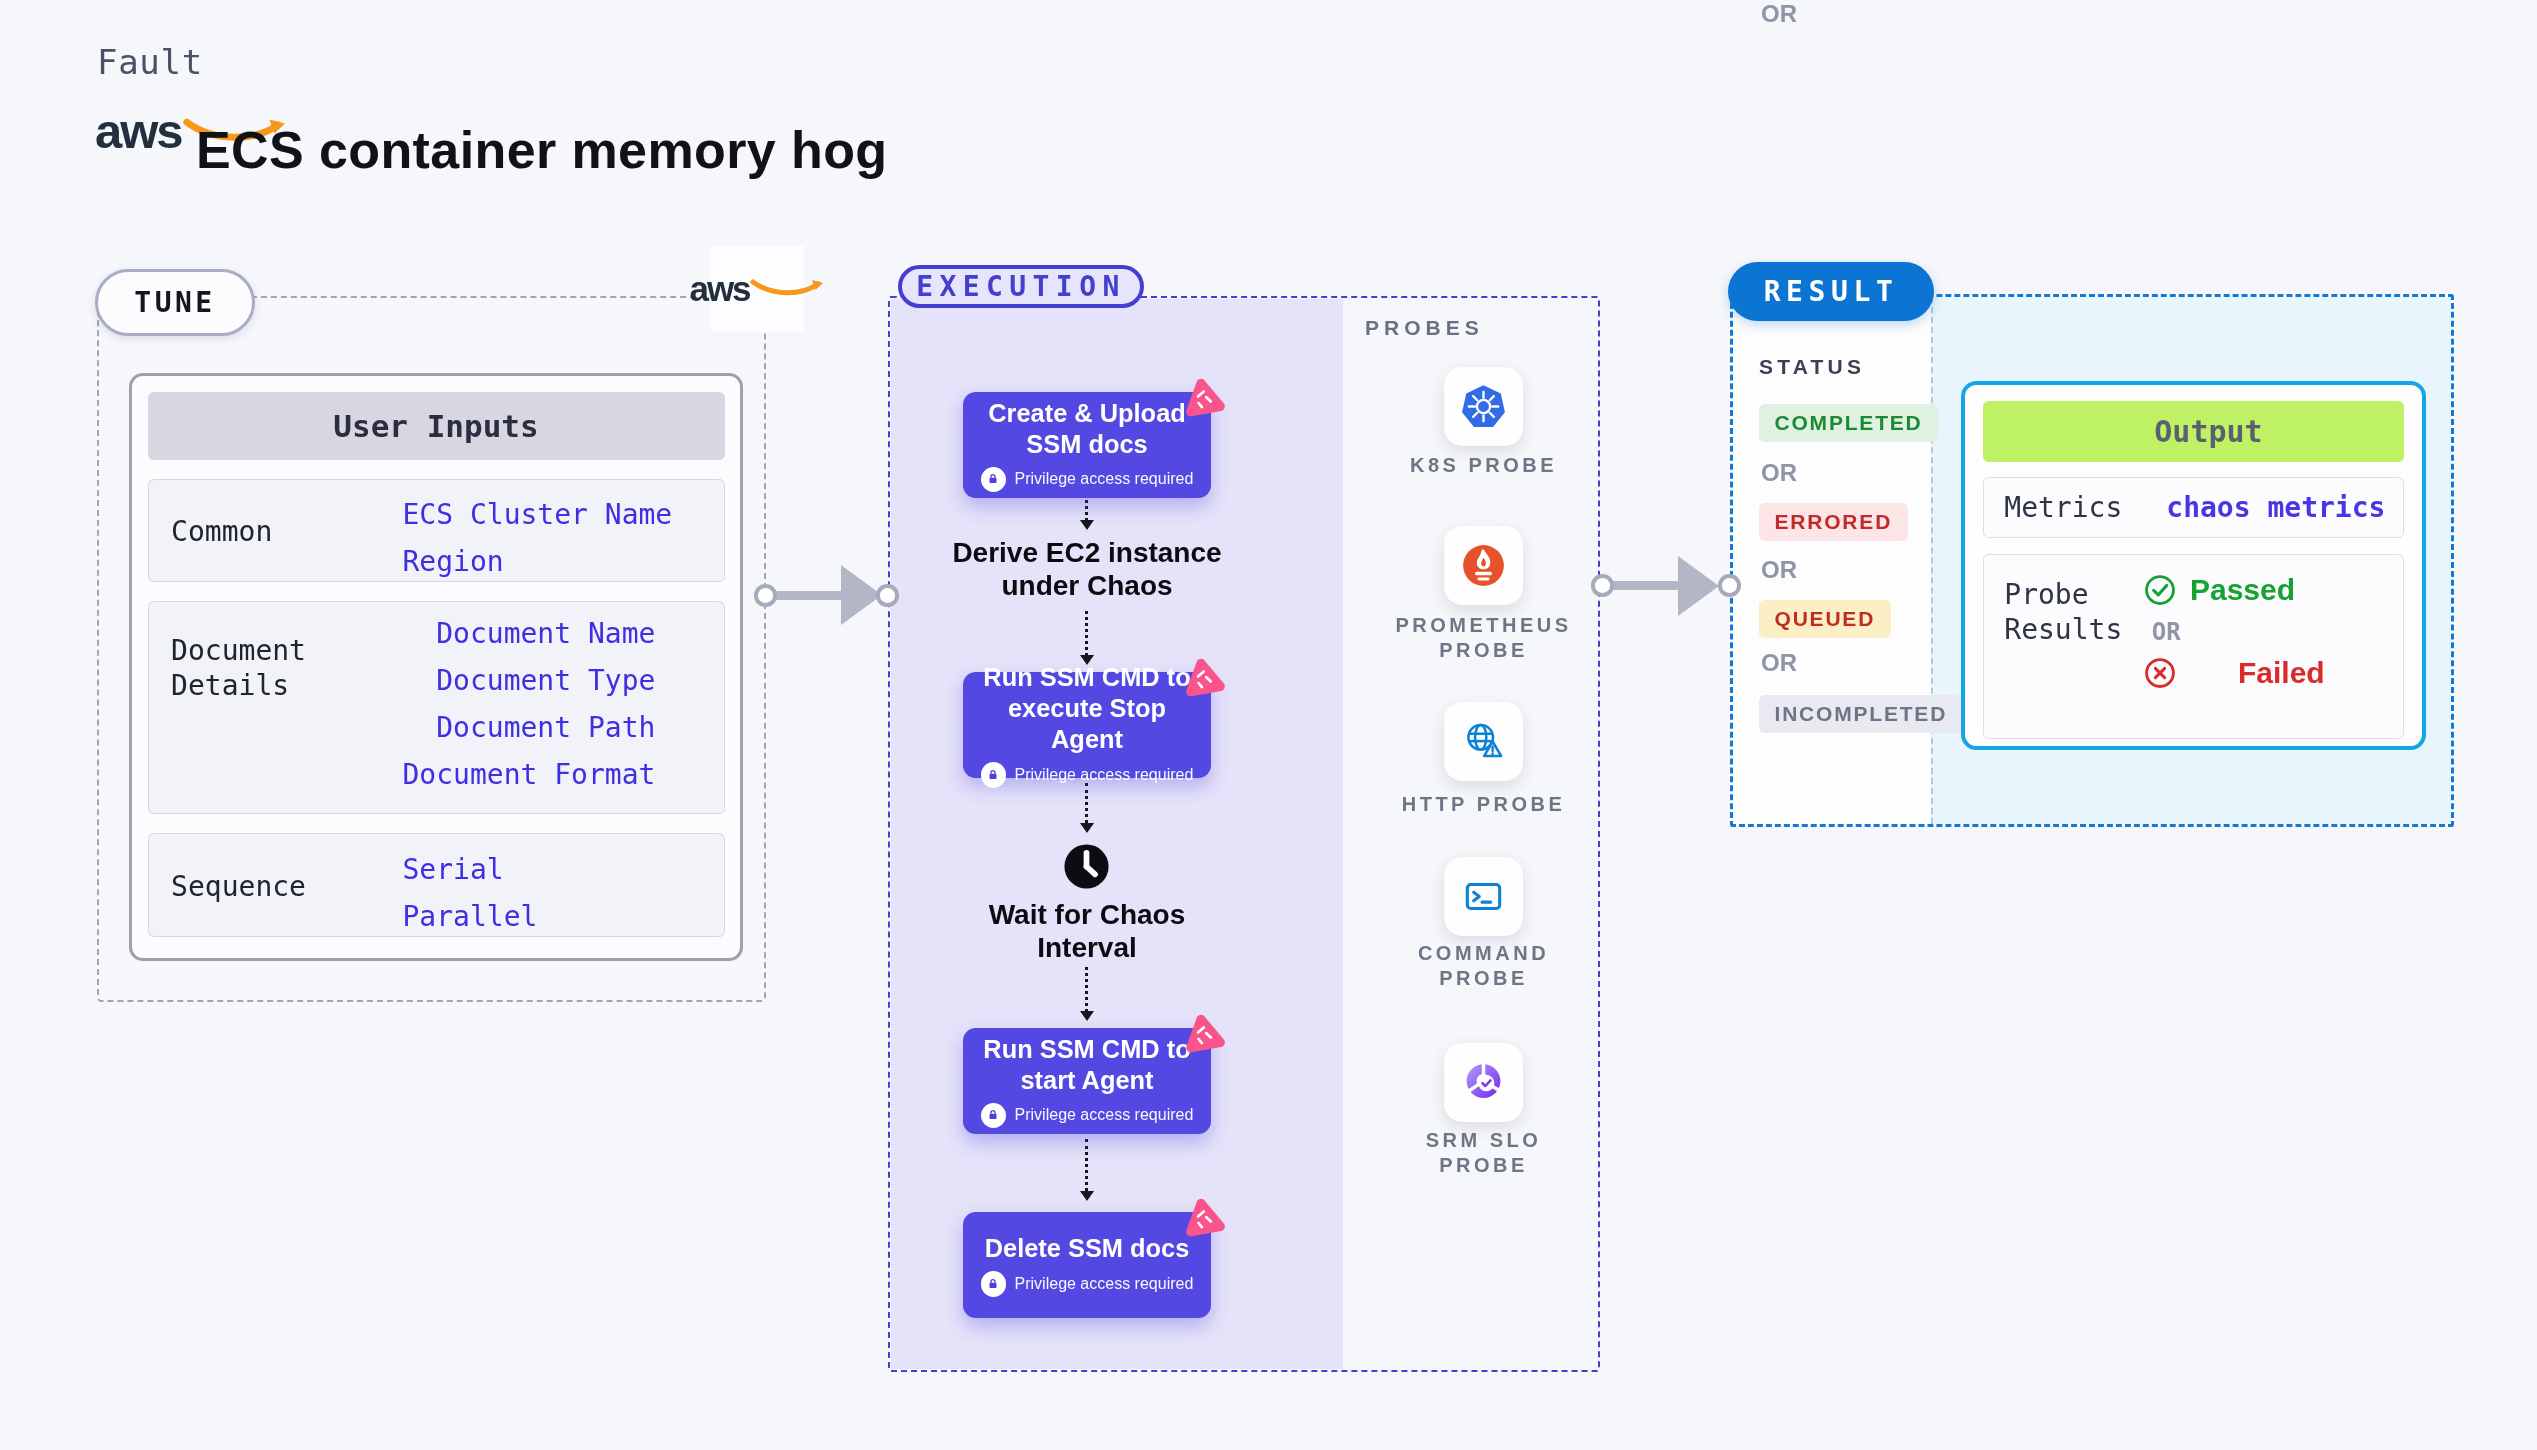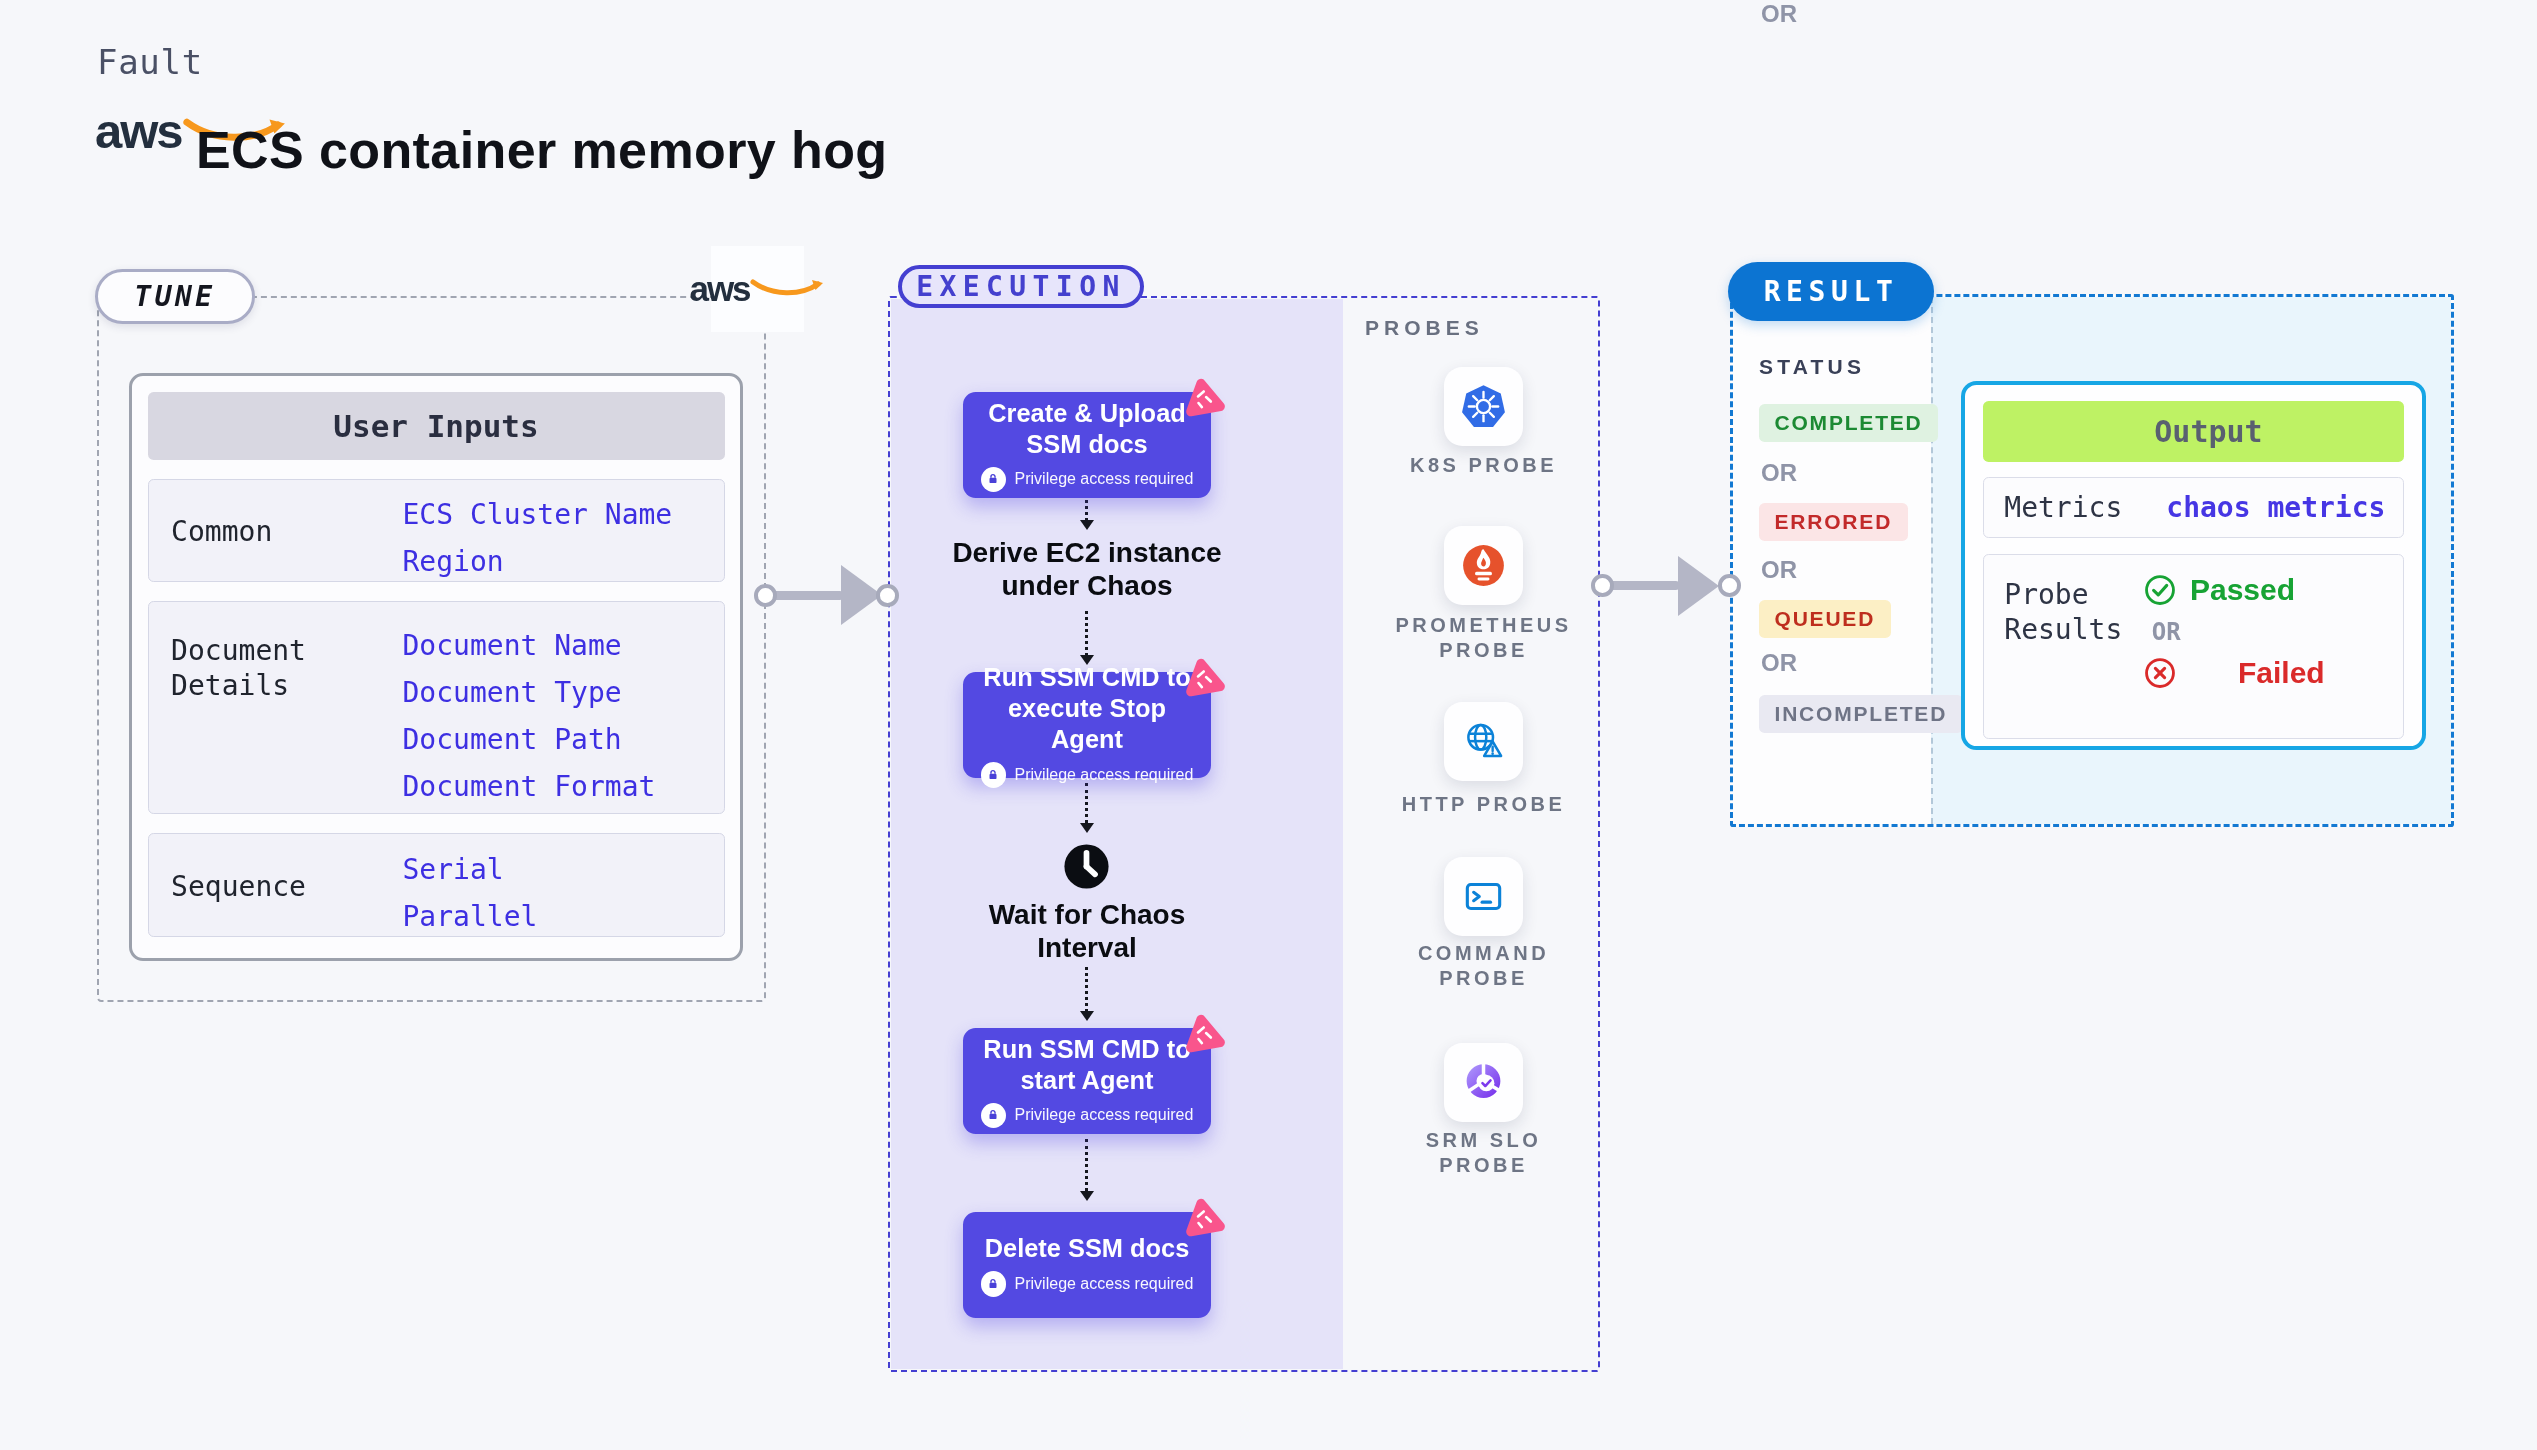--- a/index.html
+++ b/index.html
@@ -11,22 +11,22 @@
   
   .fault-eyebrow { left:97px; top:42px; font-size:34px; font-weight:500; color:#4A5065; letter-spacing:0.7px; }
   .aws-logo { display:flex; align-items:center; line-height:.85; }
   .aws-logo .aws-word { font-weight:800; color:#232F3E; letter-spacing:-2.1px; }
   .aws-logo-large { left:95px; top:111px; }
   .aws-logo-large .aws-word { font-size:49px; }
   .page-title { left:196px; top:120px; font-size:52px; font-weight:800; color:#101218; letter-spacing:0.4px; }
 
   
   .pill { display:flex; align-items:center; justify-content:center; border-radius:42px; font-weight:800; z-index:6; }
-  .tune-pill { left:95px; top:269px; width:160px; height:55px; background:#FCFCFE; border:3.5px solid #A9ACC6;
-               color:#14161F; font-size:28px; letter-spacing:3.5px; box-shadow:0 2.8px 8.5px rgba(40,45,80,.12);font-style:italic; }
+  .tune-pill { left:95px; top:269px; width:160px; height:67px; background:#FCFCFE; border:3.5px solid #A9ACC6;
+               color:#14161F; font-size:28px; letter-spacing:3.5px; box-shadow:0 2.8px 8.5px rgba(40,45,80,.12); }
   .exec-pill { left:898px; top:265px; width:246px; height:43px; background:#E7E5FB; border:4.2px solid #443FD1;
                color:#4440CE; font-size:28px; letter-spacing:6.4px; }
   .result-pill { left:1728px; top:262px; width:206px; height:59px; background:#0C74D2; color:#FFFFFF;
                font-size:28px; letter-spacing:5.6px; box-shadow:0 4.2px 11.3px rgba(12,116,210,.25); }
 
   
   .tune-box { left:97px; top:296px; width:669px; height:706px; border:2.8px dashed #A0A5B1; border-radius:4.2px; }
   .aws-patch { left:711px; top:246px; width:93px; height:86px; background:#FCFDFF; display:flex; align-items:center; justify-content:center; z-index:5; }
   .aws-patch .aws-word { font-size:35px; }
   .ui-card { left:129px; top:373px; width:614px; height:588px; background:#FCFCFE; border:3.5px solid #9CA1AC; border-radius:14px; padding:15.5px; z-index:2; }
@@ -123,21 +123,21 @@
   <div class="ui-row" style="height:103px;">
     <div class="ui-row-label mono" style="top:34px;">Common</div>
     <div class="ui-values mono" style="top:11.3px;">
       <div>ECS Cluster Name</div>
       <div>Region</div>
     </div>
   </div>
 
   <div class="ui-row" style="height:213px;">
     <div class="ui-row-label mono" style="top:31px;">Document Details</div>
-    <div class="ui-values mono" style="top:20px;">
+    <div class="ui-values mono" style="top:8px;text-align:right;">
       <div>Document Name</div>
       <div>Document Type</div>
       <div>Document Path</div>
       <div>Document Format</div>
     </div>
   </div>
 
   <div class="ui-row" style="height:104px;">
     <div class="ui-row-label mono" style="top:35px;">Sequence</div>
     <div class="ui-values mono" style="top:12.7px;">

